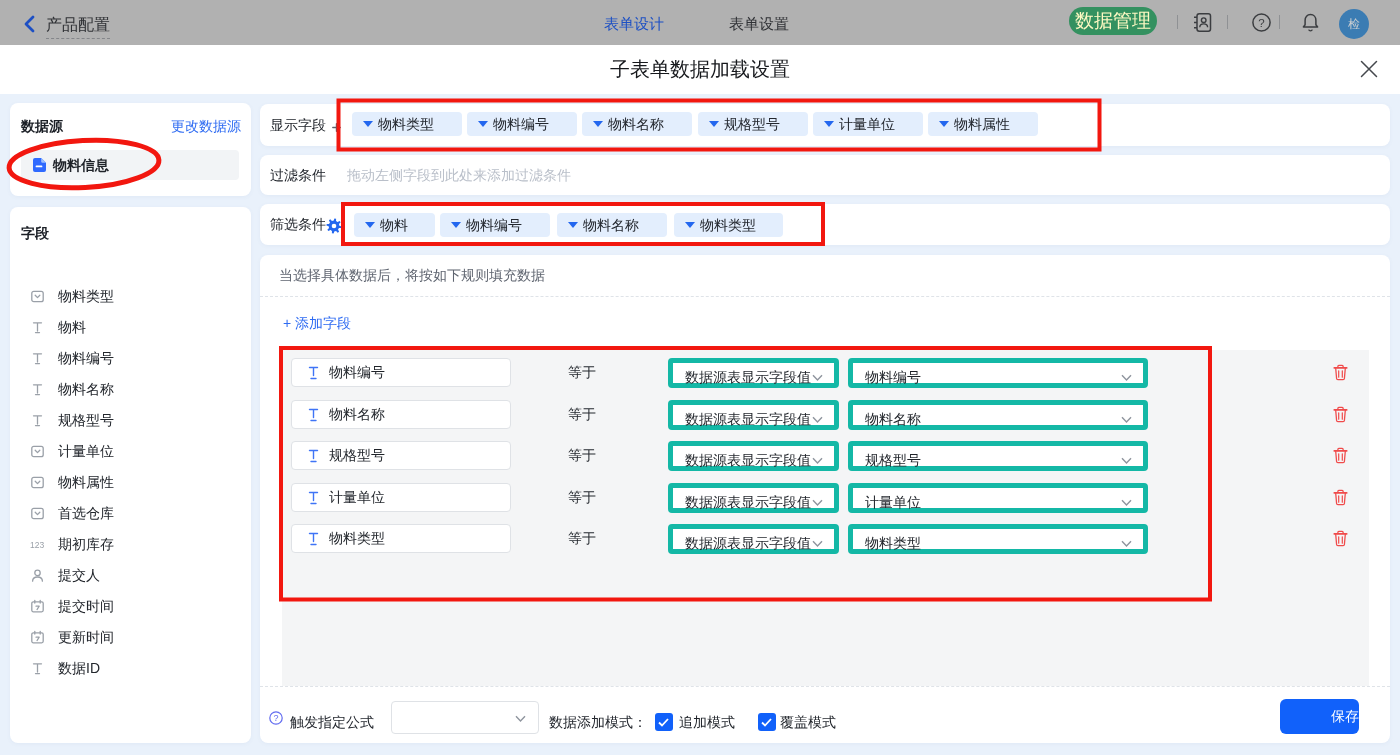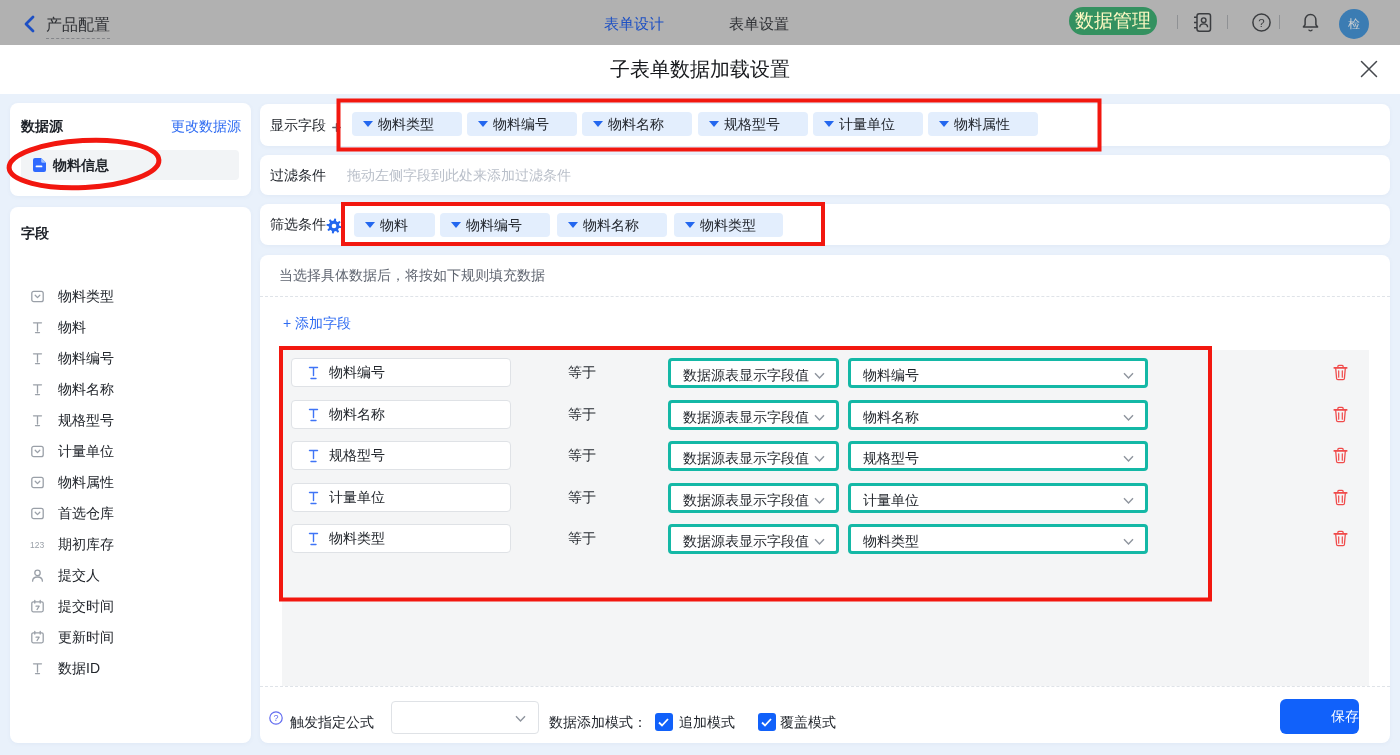--- a/index.html
+++ b/index.html
@@ -62,21 +62,21 @@
   
   #cardD .note { position:absolute; left:19px; top:13px; line-height:14px; font-size:14px; color:#5f6570; }
   .dash { position:absolute; left:0; width:1130px; border-top:1px dashed #dfe3e8; }
   #cardD .add { position:absolute; left:23px; top:61px; line-height:14px; font-size:14px; color:#2e6bf2; }
   #cardD .gz { position:absolute; left:22px; top:95px; width:1087px; height:336px; background:#f4f5f6; }
   .drow { position:absolute; left:0; width:1130px; height:30px; }
   .dinput { position:absolute; left:31px; top:0; width:220px; height:29px; background:#fff; border:1px solid #dfe2e6; border-radius:4px; }
   .dinput svg { position:absolute; left:15px; top:7px; }
   .dinput span { position:absolute; left:37px; top:0; line-height:27px; font-size:14px; }
   .deq { position:absolute; left:308px; top:0; line-height:29px; font-size:14px; }
-  .dsel { position:absolute; top:0; height:30px; background:#fff; border:3px solid #14b8a6; border-radius:4px; }
+  .dsel { position:absolute; top:0; height:30px; background:#fff; border:5px solid #14b8a6; border-radius:4px; }
   .dsel span { position:absolute; left:12px; top:0; line-height:28px; font-size:14px; white-space:nowrap; }
   .dsel svg { position:absolute; right:11px; top:11px; }
   .dsel.s1 { left:408px; width:171px; }
   .dsel.s2 { left:588px; width:300px; }
   .trash { position:absolute; left:1073px; top:6px; }
 
   
   #cardD .qi { position:absolute; left:9px; top:456px; }
   #cardD .f1 { position:absolute; left:30px; top:460px; line-height:14px; font-size:14px; color:#23272e; }
   #cardD .fsel { position:absolute; left:131px; top:446px; width:148px; height:33px; border:1px solid #dfe2e6; border-radius:4px; background:#fff; }

